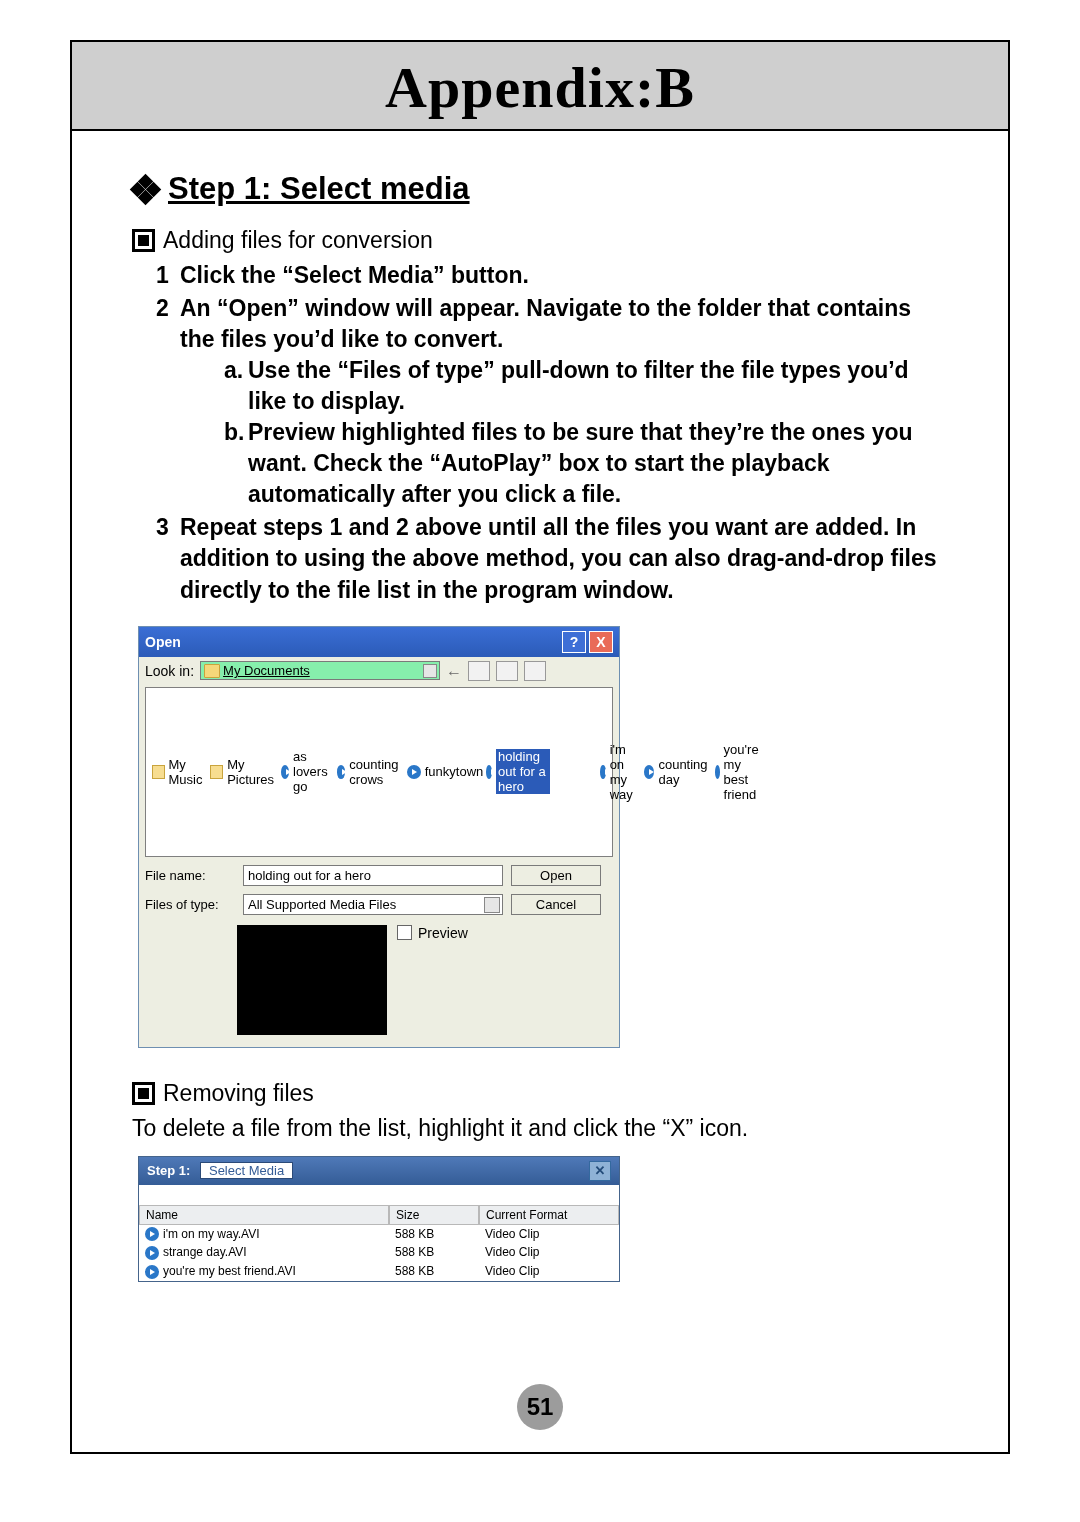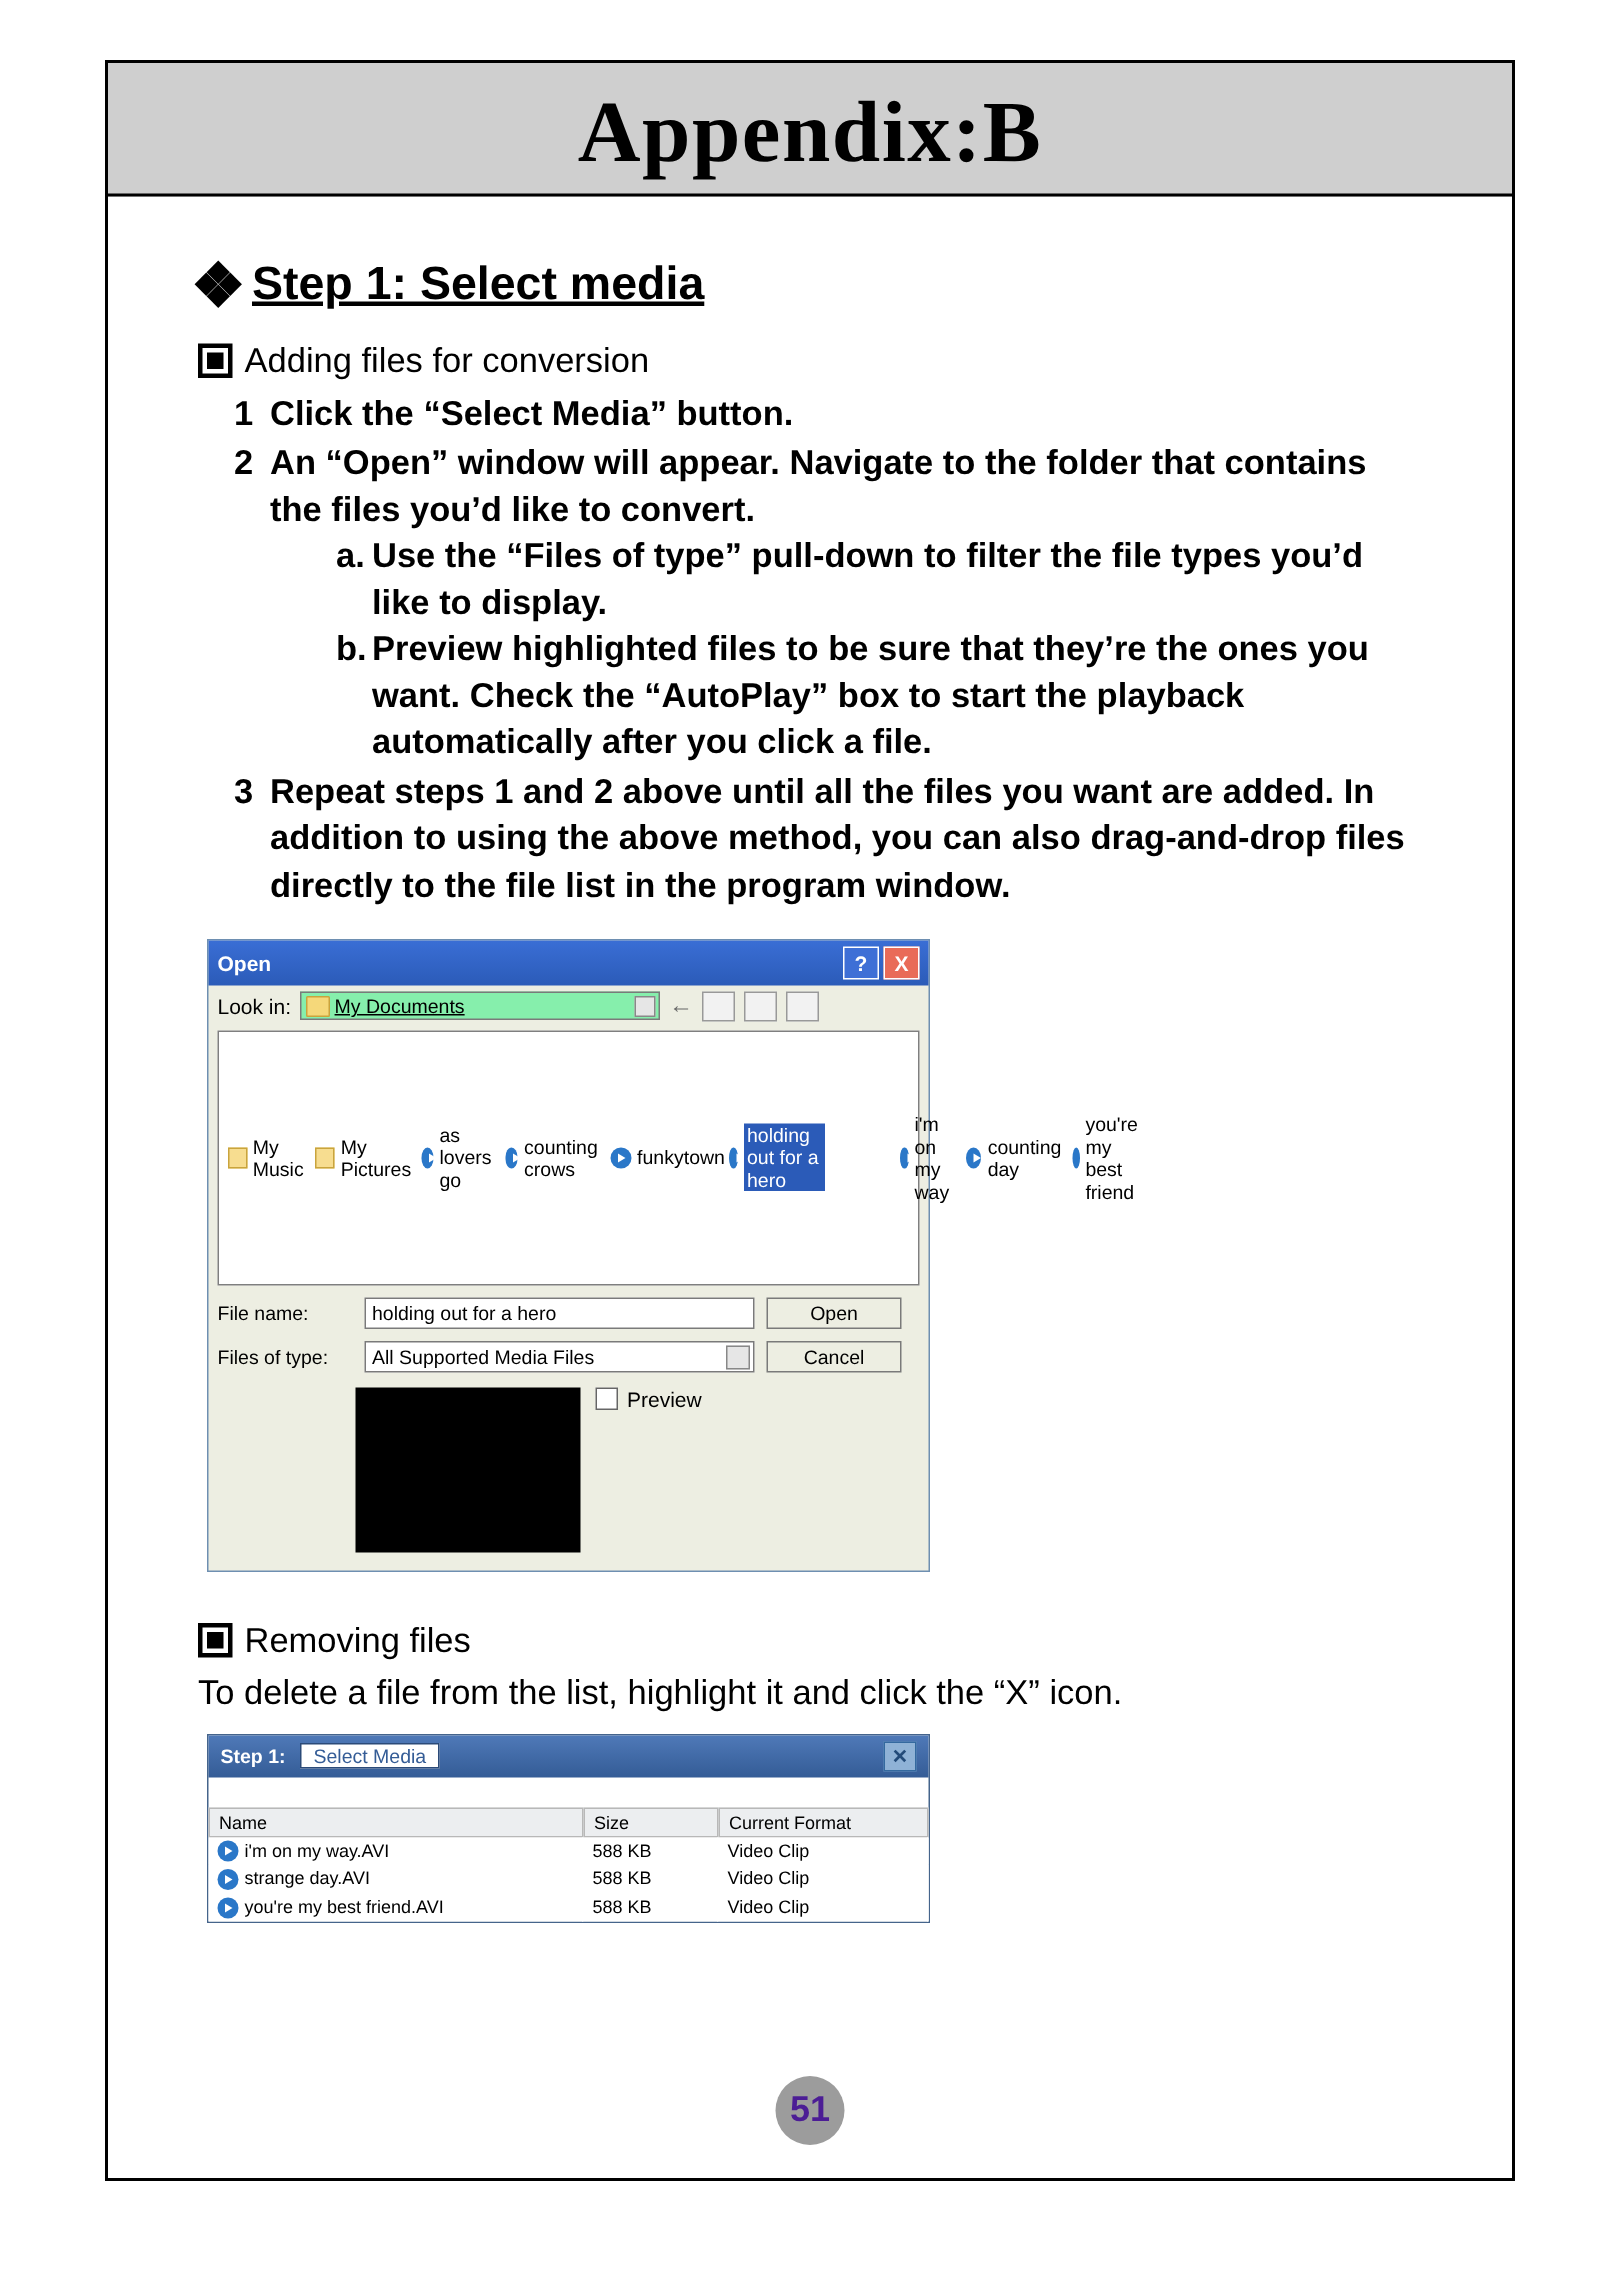--- a/index.html
+++ b/index.html
@@ -215,21 +215,21 @@
   
   .page-num {
     position: absolute;
     left: 50%;
     bottom: 22px;
     transform: translateX(-50%);
     width: 46px;
     height: 46px;
     border-radius: 50%;
     background: #9c9c9c;
-    color: #4c1d95;
+    color: #000000;
     font-weight: bold;
     font-size: 24px;
     display: flex;
     align-items: center;
     justify-content: center;
   }
 </style>
 </head>
 <body>
 

